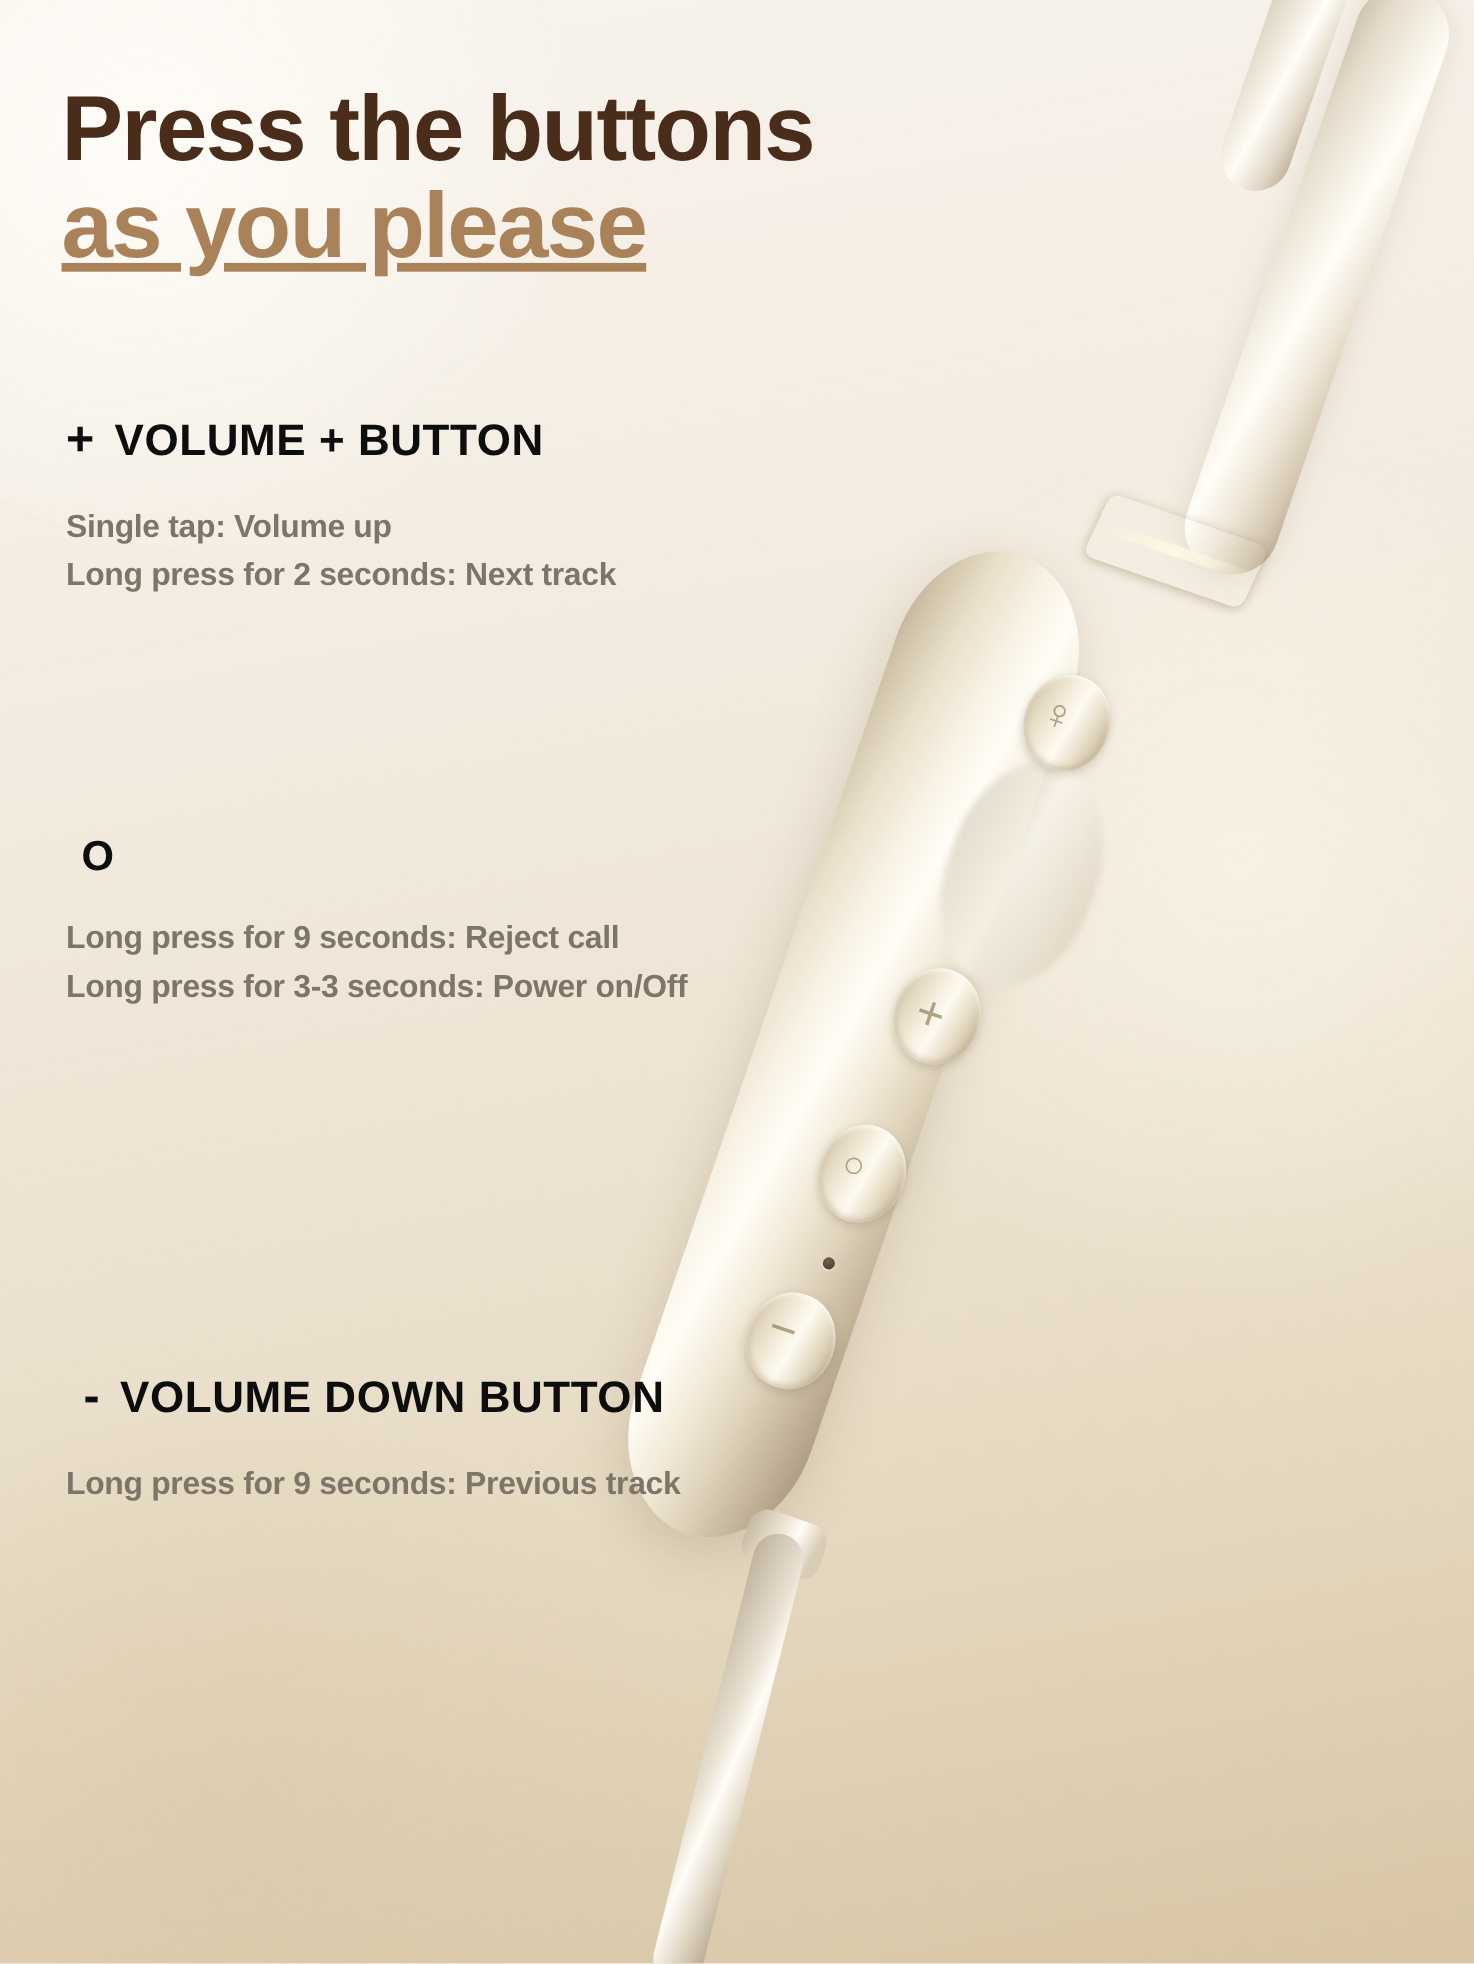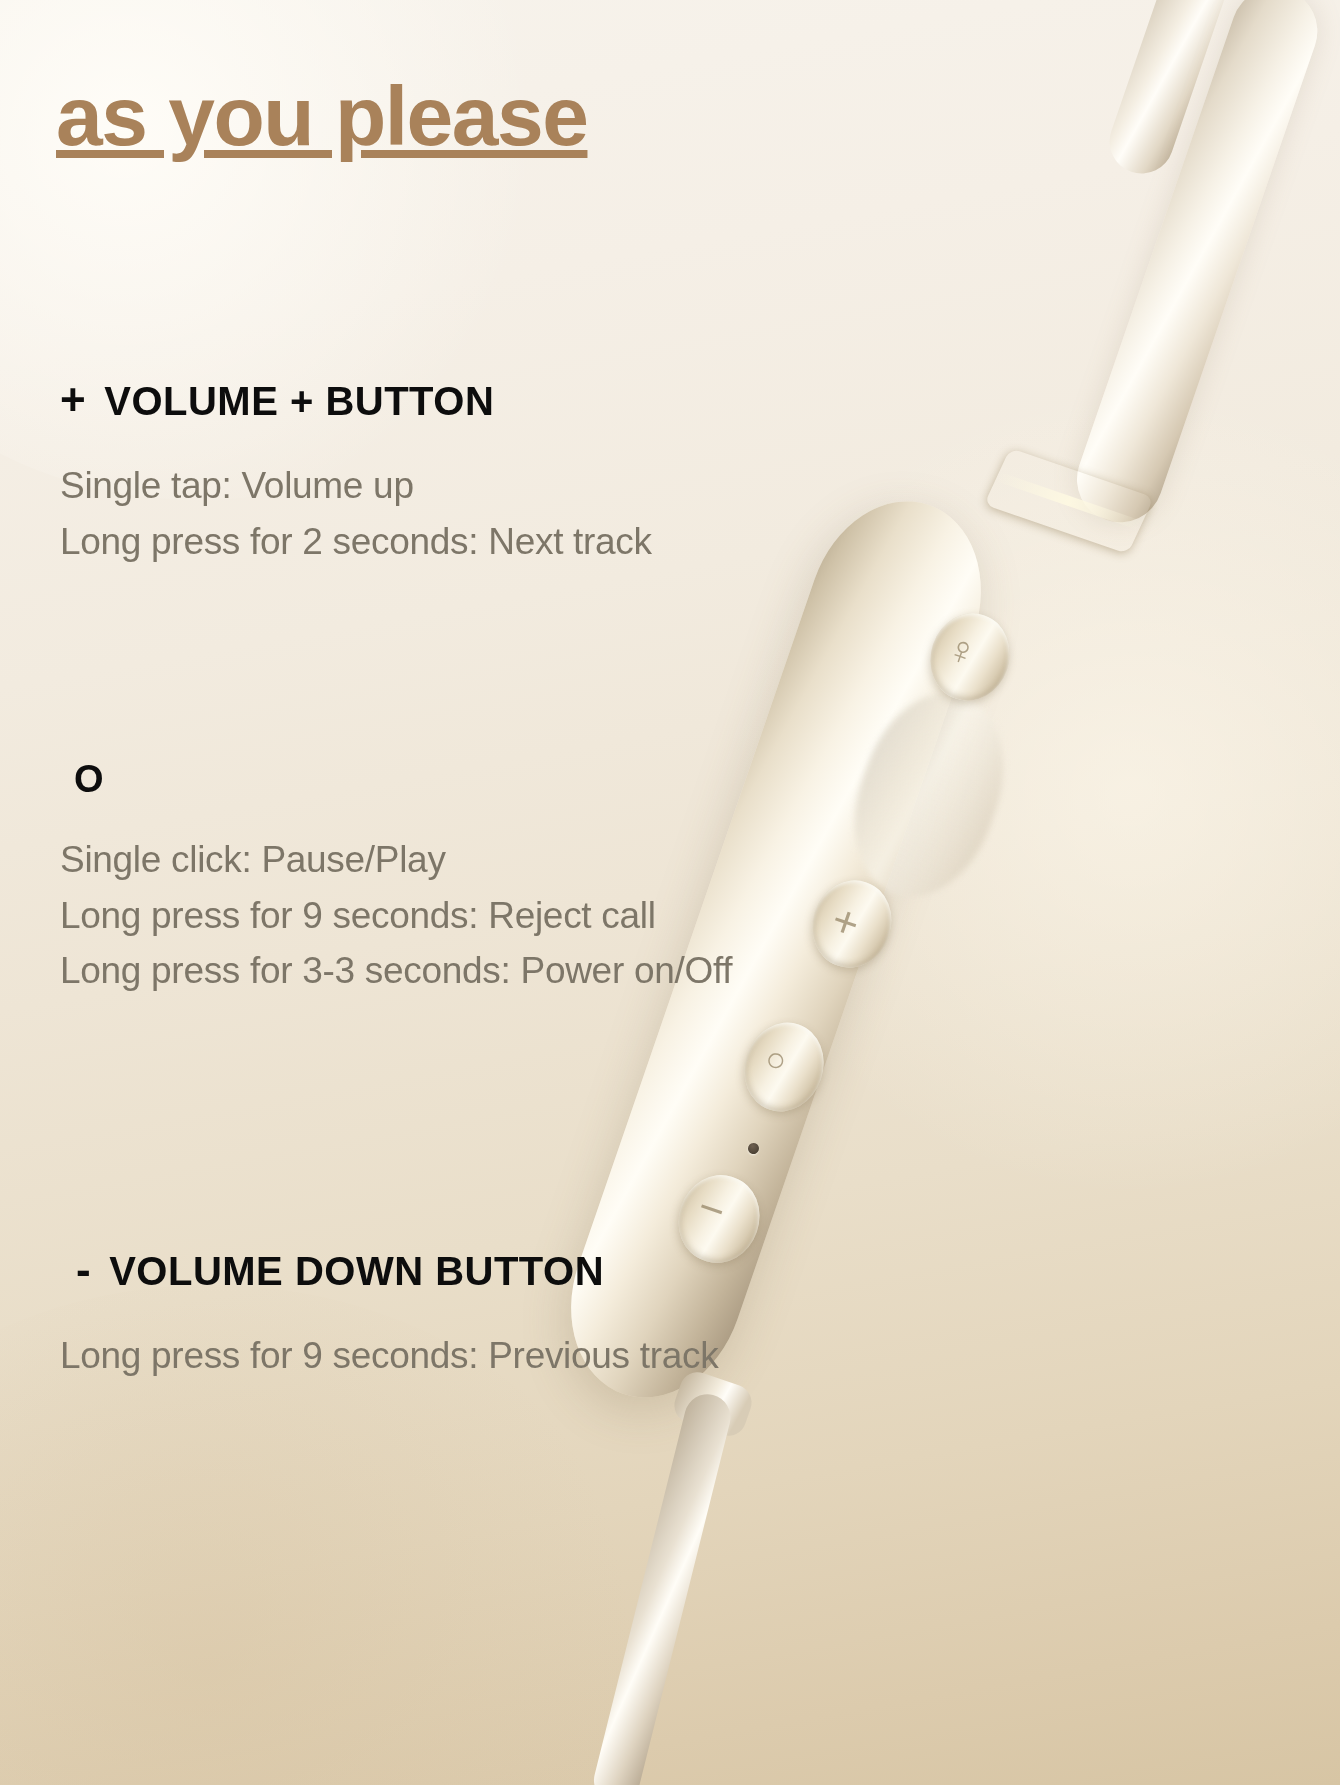--- a/index.html
+++ b/index.html
@@ -127,22 +127,22 @@
   .sec-head{
     display:flex;align-items:baseline;gap:18px;
     color:#0d0d0d;font-weight:bold;font-size:40px;letter-spacing:.5px;
     white-space:nowrap;
   }
   .sec-sym{font-size:44px;font-weight:bold;line-height:1;display:inline-block;}
   .sym-o{font-size:38px;}
   .sec-head.tight{gap:12px;}
 
   .sec-body{
-    margin-top:34px;color:#7d7668;font-size:37px;line-height:1.5;
-    font-weight:400;letter-spacing:-.3px;white-space:nowrap;
+    margin-top:34px;color:#7d7668;font-size:29px;line-height:1.5;
+    font-weight:700;letter-spacing:-.3px;white-space:nowrap;
   }
   .sec-body div{margin:0;}
   .s2 .sec-head{margin-left:14px;}
   .s3 .sec-head{margin-left:16px;}
 </style>
 </head>
 <body>
 
 <div id="page">
 
@@ -171,40 +171,40 @@
     <div class="btn btn-down"></div>
     <span class="glyph g-minus">−</span>
 
     <div class="cable-collar"></div>
     <div class="cable-lower"></div>
   </div>
 
   <div id="content">
 
     <div class="title">
+      <span class="l1">Press the buttons</span>
       <span class="l2">as you please</span>
     </div>
 
     <div class="section s1">
       <div class="sec-head">
         <span class="sec-sym">+</span>
         <span>VOLUME + BUTTON</span>
       </div>
       <div class="sec-body">
         <div>Single tap: Volume up</div>
         <div>Long press for 2 seconds: Next track</div>
       </div>
     </div>
 
     <div class="section s2">
       <div class="sec-head tight">
         <span class="sec-sym sym-o">O</span>
       </div>
       <div class="sec-body">
-        <div>Single click: Pause/Play</div>
         <div>Long press for 9 seconds: Reject call</div>
         <div>Long press for 3-3 seconds: Power on/Off</div>
       </div>
     </div>
 
     <div class="section s3">
       <div class="sec-head">
         <span class="sec-sym">-</span>
         <span>VOLUME DOWN BUTTON</span>
       </div>

